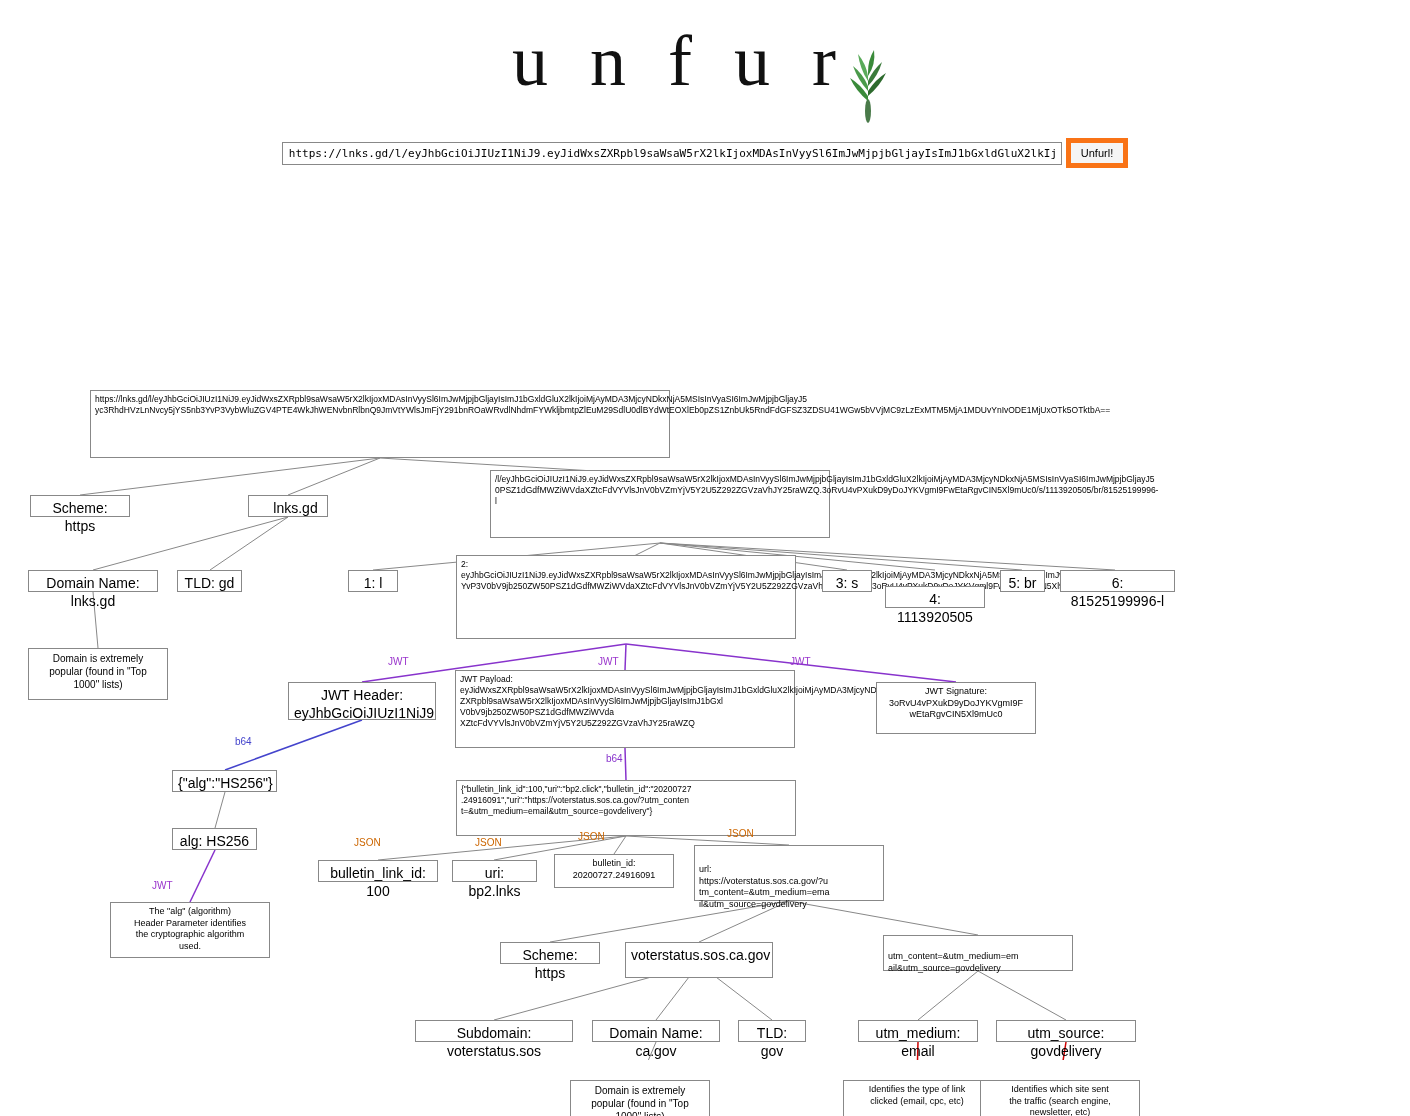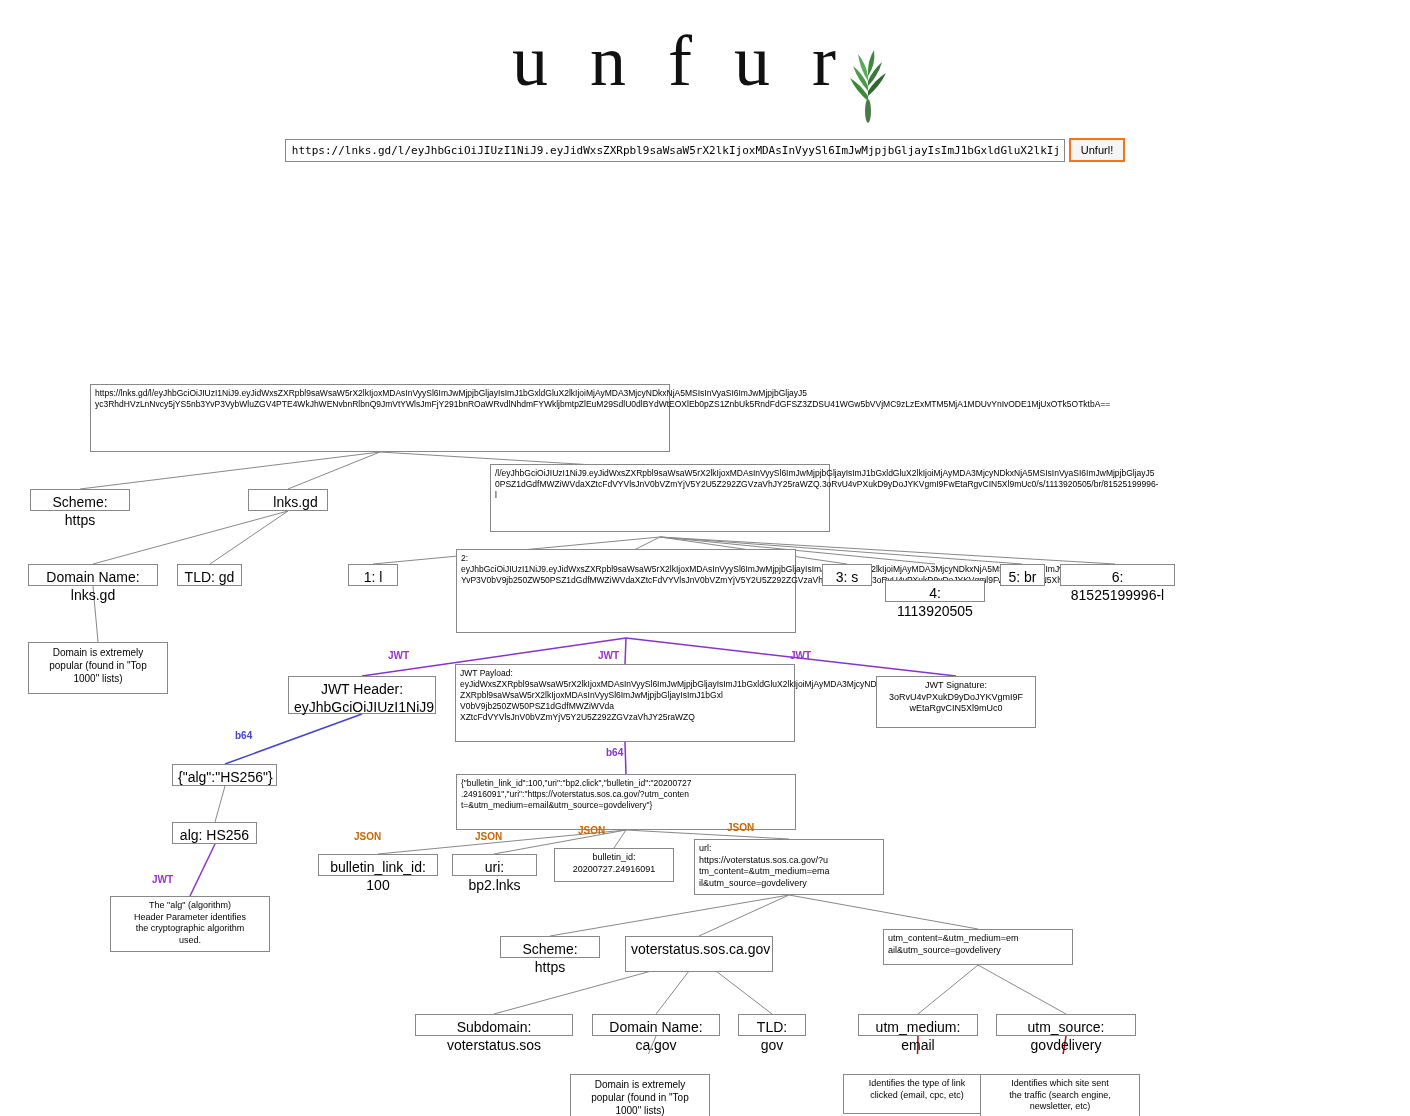--- a/index.html
+++ b/index.html
@@ -48,21 +48,21 @@
     }
     .url-input {
       border: 1px solid #888;
       padding: 4px 6px;
       font-size: 11px;
       width: 780px;
       background: #fff;
       font-family: monospace;
     }
     .unfurl-btn {
-      border: 2px solid #f97316;
+      border: 5px solid #f97316;
       padding: 4px 10px;
       background: #f5f5f5;
       cursor: pointer;
       font-size: 11px;
     }
     
     .tree-container {
       position: relative;
       width: 1410px;
       height: 880px;
@@ -85,21 +85,21 @@
       text-align: center;
       line-height: 1.3;
     }
     .node.wide {
       font-size: 9px;
     }
     
     .edge-label {
       position: absolute;
       font-size: 10px;
-      font-weight: bold;
+      font-weight: normal;
       color: #6600cc;
       background: transparent;
       font-family: Arial, sans-serif;
     }
     .edge-label.json-lbl {
       color: #cc6600;
     }
     .edge-label.jwt-lbl {
       color: #9933cc;
     }
@@ -258,29 +258,29 @@
     <div class="edge-label json-lbl" style="left:727px; top:648px;">JSON</div>
 
     <div class="edge-label jwt-lbl" style="left:152px; top:700px;">JWT</div>
 
     <div class="node" style="left:318px; top:680px; width:120px; height:22px;">bulletin_link_id: 100</div>
 
     <div class="node" style="left:452px; top:680px; width:85px; height:22px;">uri: bp2.lnks</div>
 
     <div class="node" style="left:554px; top:674px; width:120px; height:34px; font-size:9px;">bulletin_id:<br>20200727.24916091</div>
 
-    <div class="node" style="left:694px; top:665px; width:190px; height:56px; font-size:9px; text-align:left; padding:3px 4px;">url:<br>https://voterstatus.sos.ca.gov/?u<br>tm_content=&amp;utm_medium=ema<br>il&amp;utm_source=govdelivery</div>
+    <div class="node" style="left:694px; top:665px; width:190px; height:56px; font-size:9px; text-align:left; padding:18px 4px;">url:<br>https://voterstatus.sos.ca.gov/?u<br>tm_content=&amp;utm_medium=ema<br>il&amp;utm_source=govdelivery</div>
 
     <div class="node" style="left:110px; top:722px; width:160px; height:56px; font-size:9px;">The "alg" (algorithm)<br>Header Parameter identifies<br>the cryptographic algorithm<br>used.</div>
 
     <div class="node" style="left:500px; top:762px; width:100px; height:22px;">Scheme: https</div>
 
     <div class="node" style="left:625px; top:762px; width:148px; height:36px;">voterstatus.sos.ca.gov</div>
 
-    <div class="node" style="left:883px; top:755px; width:190px; height:36px; font-size:9px; text-align:left; padding:3px 4px;">utm_content=&amp;utm_medium=em<br>ail&amp;utm_source=govdelivery</div>
+    <div class="node" style="left:883px; top:755px; width:190px; height:36px; font-size:9px; text-align:left; padding:15px 4px;">utm_content=&amp;utm_medium=em<br>ail&amp;utm_source=govdelivery</div>
 
     <div class="node" style="left:415px; top:840px; width:158px; height:22px;">Subdomain: voterstatus.sos</div>
 
     <div class="node" style="left:592px; top:840px; width:128px; height:22px;">Domain Name: ca.gov</div>
 
     <div class="node" style="left:738px; top:840px; width:68px; height:22px;">TLD: gov</div>
 
     <div class="node" style="left:858px; top:840px; width:120px; height:22px;">utm_medium: email</div>
 
     <div class="node" style="left:996px; top:840px; width:140px; height:22px;">utm_source: govdelivery</div>

